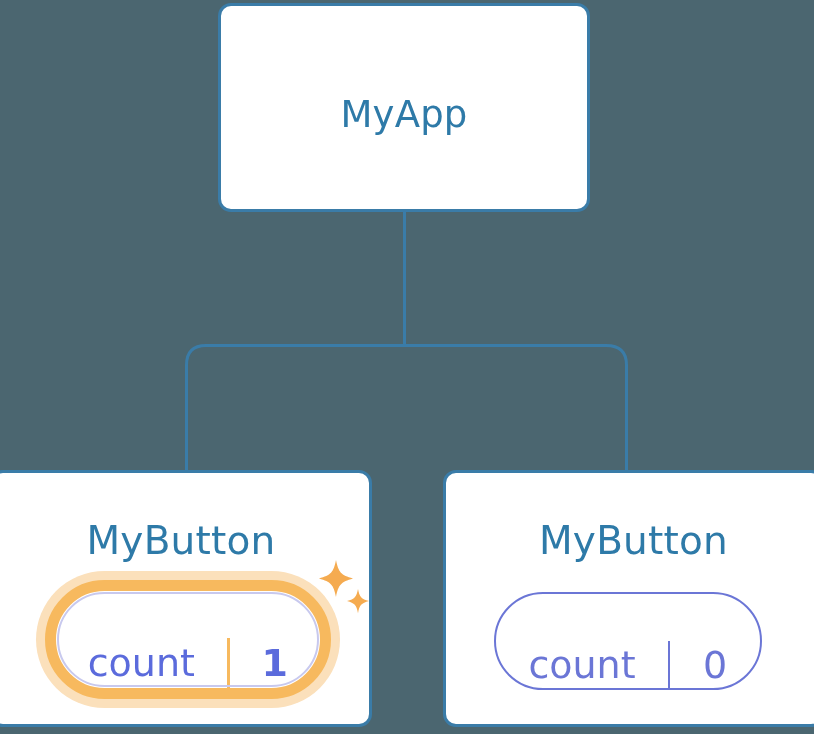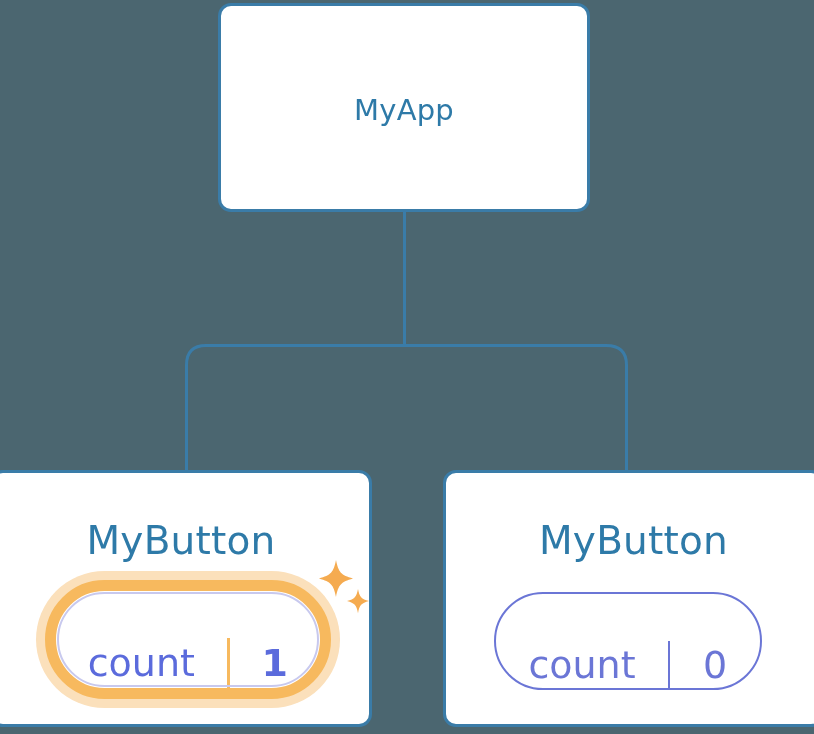--- a/index.html
+++ b/index.html
@@ -54,21 +54,21 @@
 
   
   #node-root {
     left: 218px;
     top: 3px;
     width: 372px;
     height: 209px;
   }
   #node-root .node-title {
     top: 87px;
-    font-size: 29px;
+    font-size: 37px;
   }
 
   
   #node-child-0 {
     left: -10px;
     top: 470px;
     width: 382px;
     height: 257px;
   }
   #node-child-1 {

